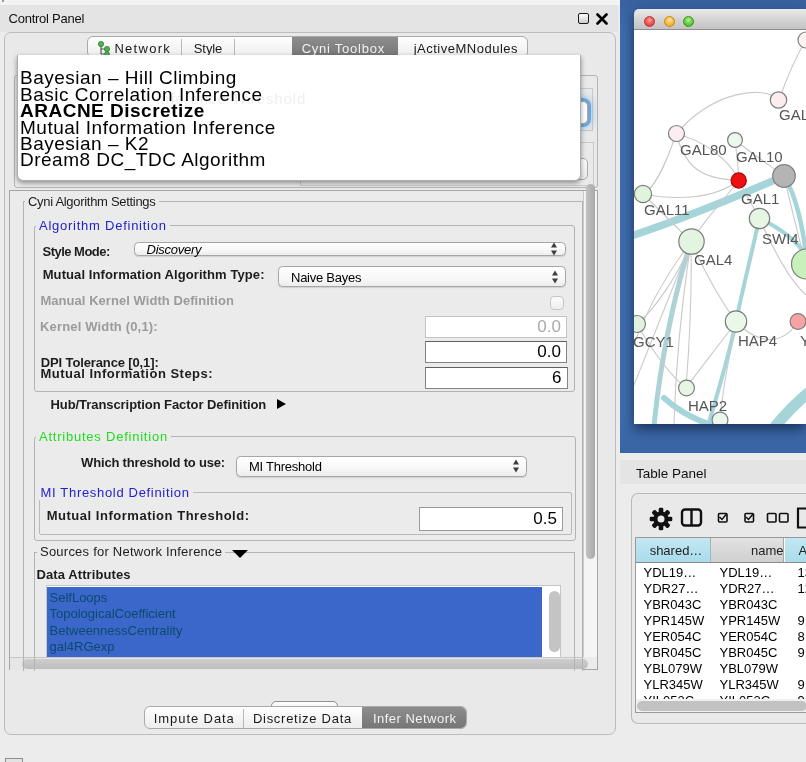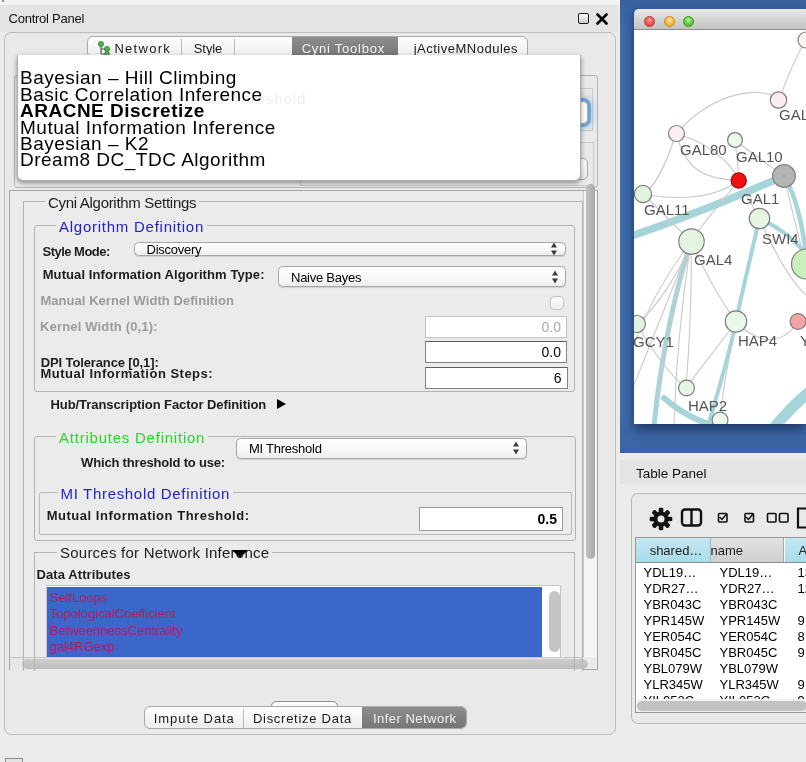--- a/index.html
+++ b/index.html
@@ -1,26 +1,26 @@
 <!DOCTYPE html>
 <html><head>
 <meta charset="utf-8">
 <style>
 * { margin:0; padding:0; box-sizing:border-box; }
 html,body { width:806px; height:762px; overflow:hidden; }
 body { position:relative; background:#ececec; font-family:"Liberation Sans",sans-serif; }
 .abs { position:absolute; }
 .lbl { position:absolute; font-weight:bold; font-size:13px; color:#1d1d1d; white-space:nowrap; }
 .dis { color:#9b9b9b; }
-.gtitle { position:absolute; font-size:15px; background:#ebebeb; padding:0 3px; white-space:nowrap;margin-left:20px; }
+.gtitle { position:absolute; font-size:13px; background:#ebebeb; padding:0 3px; white-space:nowrap; }
 .grp { position:absolute; border:1px solid #b3b3b3; border-radius:3px; }
 .combo { position:absolute; background:linear-gradient(#ffffff,#f7f7f7 60%,#ededed); border:1px solid #a6a6a6; border-radius:4.5px; box-shadow:0 1px 1px rgba(0,0,0,0.12); font-size:13px; color:#000; }
 .combo .ct { position:absolute; left:12px; top:50%; transform:translateY(-50%); white-space:nowrap; letter-spacing:-0.25px; }
 .combo .ar { position:absolute; right:7.5px; top:50%; transform:translateY(-50%); width:6px; height:13px; }
-.inp { position:absolute; background:#fff; font-size:14px; text-align:right; padding-right:5px; white-space:nowrap; }
+.inp { position:absolute; background:#fff; font-size:17px; text-align:right; padding-right:5px; white-space:nowrap; }
 .arrow-up { width:0;height:0;border-left:3px solid transparent;border-right:3px solid transparent;border-bottom:5.5px solid #3d3d3d; position:absolute; top:0; left:0; }
 .arrow-dn { width:0;height:0;border-left:3px solid transparent;border-right:3px solid transparent;border-top:5.5px solid #3d3d3d; position:absolute; bottom:0; left:0; }
 .tabtxt { position:absolute; font-size:13px; color:#1a1a1a; white-space:nowrap; }
 </style>
 </head>
 <body>
 
 <div class="abs" style="left:0;top:0;width:806px;height:5px;background:#f3f3f3;"></div>
 <div class="abs" style="left:2px;top:0;width:2px;height:2px;background:#999;"></div>
 <div class="abs" style="left:0;top:5px;width:618px;height:27px;background:#e4e4e4;"></div>
@@ -63,21 +63,21 @@
 <div class="abs" style="left:10px;top:657px;width:573px;height:13px;background:#e6e6e6;border-top:1px solid #c6c6c6;"></div>
 <div class="abs" style="left:22px;top:658.5px;width:566px;height:10px;background:linear-gradient(#cdcdcd,#bdbdbd);border-radius:5px;"></div>
 
 <div class="grp" style="left:23px;top:201px;width:560px;height:470px;border-radius:0;border-bottom:none;"></div>
 <div class="gtitle" style="left:25px;top:193.5px;letter-spacing:-0.3px;color:#1d1d1d;">Cyni Algorithm Settings</div>
 
 <div class="grp" style="left:34px;top:224.5px;width:540.5px;height:167px;"></div>
 <div class="gtitle" style="left:36px;top:217.5px;letter-spacing:0.75px;color:#2222cc;">Algorithm Definition</div>
 
 <div class="lbl" style="left:42.6px;top:243.5px;letter-spacing:-0.53px;">Style Mode:</div>
-<div class="combo" style="left:133.5px;top:241.5px;width:432px;height:14px;">
+<div class="combo" style="left:133.5px;top:241.5px;width:432px;height:14px;font-style:italic;">
     <span class="ct">Discovery</span>
     <span class="ar">
       <span class="arrow-up"></span>
       <span class="arrow-dn"></span>
     </span>
   </div>
 
 <div class="lbl" style="left:42.7px;top:267px;letter-spacing:0.09px;">Mutual Information Algorithm Type:</div>
 <div class="combo" style="left:278px;top:266px;width:288px;height:21px;">
     <span class="ct">Naive Bayes</span>
@@ -99,42 +99,42 @@
 <div class="lbl" style="left:40.5px;top:366.3px;letter-spacing:0.49px;">Mutual Information Steps:</div>
 <div class="inp" style="left:425px;top:366.6px;width:142.5px;height:22.8px;border:1px solid #848484;border-top-color:#5f5f5f;color:#000;line-height:20.8px;">6</div>
 
 <div class="lbl" style="left:50.5px;top:396.6px;letter-spacing:-0.07px;">Hub/Transcription Factor Definition</div>
 <div class="abs" style="left:277px;top:398.5px;width:0;height:0;border-top:5.5px solid transparent;border-bottom:5.5px solid transparent;border-left:9.5px solid #000;"></div>
 
 <div class="grp" style="left:34px;top:435.5px;width:542px;height:105.5px;"></div>
 <div class="gtitle" style="left:36px;top:428.8px;letter-spacing:0.77px;color:#1ddd1d;">Attributes Definition</div>
 
 <div class="lbl" style="left:81.1px;top:455px;letter-spacing:-0.18px;">Which threshold to use:</div>
-<div class="combo" style="left:236px;top:438px;width:291px;height:20.5px;">
+<div class="combo" style="left:236px;top:456px;width:291px;height:20.5px;">
     <span class="ct">MI Threshold</span>
     <span class="ar">
       <span class="arrow-up"></span>
       <span class="arrow-dn"></span>
     </span>
   </div>
 
 <div class="grp" style="left:38.5px;top:492px;width:533.5px;height:43px;border-radius:2px;border-color:#b9b9b9;"></div>
 <div class="gtitle" style="left:37.5px;top:484.8px;letter-spacing:0.68px;color:#2222cc;">MI Threshold Definition</div>
 <div class="lbl" style="left:46.7px;top:507.8px;letter-spacing:0.52px;">Mutual Information Threshold:</div>
-<div class="inp" style="left:418.6px;top:506.5px;width:144.4px;height:24px;border:1px solid #999;color:#000;line-height:22px;font-weight:bold;">0.5</div>
+<div class="inp" style="left:418.6px;top:506.5px;width:144.4px;height:24px;border:1px solid #999;color:#000;line-height:22px;">0.5</div>
 
 <div class="grp" style="left:34px;top:551.5px;width:541px;height:119px;border-bottom:none;border-radius:0;"></div>
 <div class="gtitle" style="left:37px;top:544px;letter-spacing:0.23px;color:#1d1d1d;">Sources for Network Inference</div>
 <div class="abs" style="left:231.5px;top:549.5px;width:0;height:0;border-left:8px solid transparent;border-right:8px solid transparent;border-top:8.5px solid #000;"></div>
 
 <div class="lbl" style="left:36.5px;top:567.2px;letter-spacing:0.09px;">Data Attributes</div>
 
 <div class="abs" style="left:46px;top:585px;width:515px;height:72px;background:#fff;border:1px solid #c6c6c6;border-bottom:none;overflow:hidden;">
   <div class="abs" style="left:0;top:1px;width:495px;height:71px;background:#3a67c9;"></div>
-  <div class="abs" style="left:2.5px;top:4px;font-size:13px;color:#be185d;line-height:16.3px;">SelfLoops<br>TopologicalCoefficient<br>BetweennessCentrality<br>gal4RGexp</div>
+  <div class="abs" style="left:2.5px;top:4px;font-size:13px;color:#0c4a6e;line-height:16.3px;">SelfLoops<br>TopologicalCoefficient<br>BetweennessCentrality<br>gal4RGexp</div>
   <div class="abs" style="left:502px;top:5px;width:11px;height:61px;background:#c4c4c4;border-radius:5.5px;"></div>
 </div>
 
 <div class="abs" style="left:17px;top:55px;width:564px;height:126px;background:#fff;border-radius:0 0 6px 6px;border:1px solid #adadad;border-top:none;box-shadow:0 2px 5px rgba(0,0,0,0.4);overflow:hidden;">
   <div class="abs" style="left:138px;top:35px;font-size:15px;color:#efefef;letter-spacing:0.9px;">Inference Threshold</div>
   <div class="abs" style="left:2px;top:15.4px;font-size:19px;letter-spacing:0.5px;color:#000;line-height:16.4px;white-space:nowrap;">Bayesian – Hill Climbing<br>Basic Correlation Inference<br><b>ARACNE Discretize</b><br>Mutual Information Inference<br>Bayesian – K2<br>Dream8 DC_TDC Algorithm</div>
 </div>
 
 <div class="abs" style="left:270.5px;top:701px;width:67.5px;height:19px;background:linear-gradient(#ffffff,#ececec 55%,#dcdcdc);border:1px solid #8e8e8e;border-radius:5px;text-align:center;font-size:13px;letter-spacing:0.53px;color:#111;line-height:17px;">Apply</div>
 
@@ -258,21 +258,21 @@
   <path d="M152,2.5 h8 l5,5 v14 h-13 z" fill="none" stroke="#111" stroke-width="2.2"></path>
 </svg>
 
 <div class="abs" style="left:634.5px;top:537px;width:171.5px;height:176px;background:#fff;border:1px solid #9a9a9a;border-right:none;overflow:hidden;font-size:13px;">
 
   <div class="abs" style="left:0;top:0;width:75px;height:24px;background:linear-gradient(#c3e7f2,#aadcec);border-right:1px solid #9db8c0;"></div>
   <div class="abs" style="left:75.5px;top:0;width:73px;height:24px;background:linear-gradient(#e2e2e2,#cfcfcf);border-right:1px solid #a8a8a8;"></div>
   <div class="abs" style="left:149px;top:0;width:23px;height:24px;background:linear-gradient(#c3e7f2,#aadcec);"></div>
   <div class="abs" style="left:0;top:23.5px;width:172px;height:1px;background:#8a8a8a;"></div>
   <div class="abs" style="left:0;top:5px;width:81px;text-align:center;color:#222;">shared…</div>
-  <div class="abs" style="left:75px;top:5px;width:73px;text-align:left;color:#222;">name</div>
+  <div class="abs" style="left:75px;top:5px;width:73px;text-align:right;color:#222;">name</div>
   <div class="abs" style="left:163px;top:5px;color:#222;">A</div>
 
   <div class="abs" style="left:8px;top:26.6px;line-height:16.1px;color:#000;">YDL19…<br>YDR27…<br>YBR043C<br>YPR145W<br>YER054C<br>YBR045C<br>YBL079W<br>YLR345W<br>YIL053C</div>
   <div class="abs" style="left:84px;top:26.6px;line-height:16.1px;color:#000;">YDL19…<br>YDR27…<br>YBR043C<br>YPR145W<br>YER054C<br>YBR045C<br>YBL079W<br>YLR345W<br>YIL053C</div>
   <div class="abs" style="left:162px;top:26.6px;line-height:16.1px;color:#000;">13<br>12<br>&nbsp;<br>9.<br>8.<br>9.<br>&nbsp;<br>9.<br>9.</div>
 
   <div class="abs" style="left:0;top:161px;width:172px;height:14px;background:#f0f0f0;"></div>
   <div class="abs" style="left:1.5px;top:162.5px;width:170px;height:10px;background:#c2c2c2;border-radius:5px;"></div>
 </div>
 

